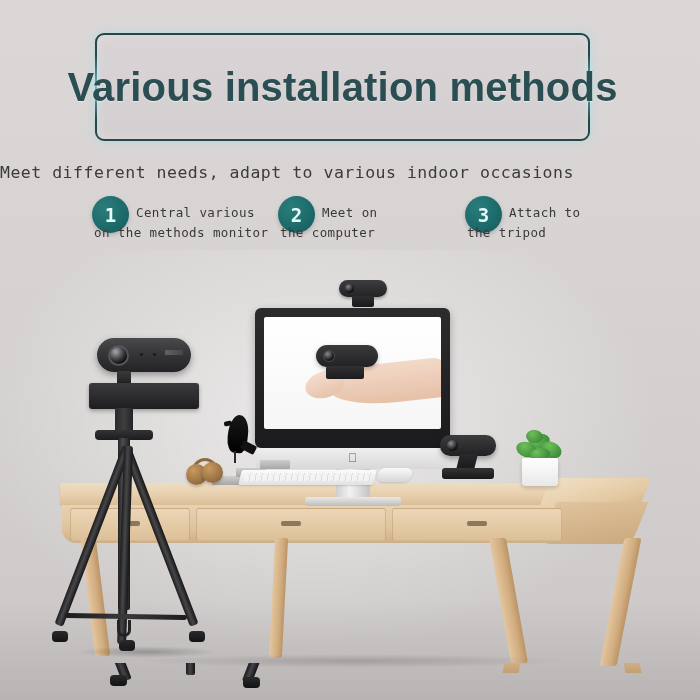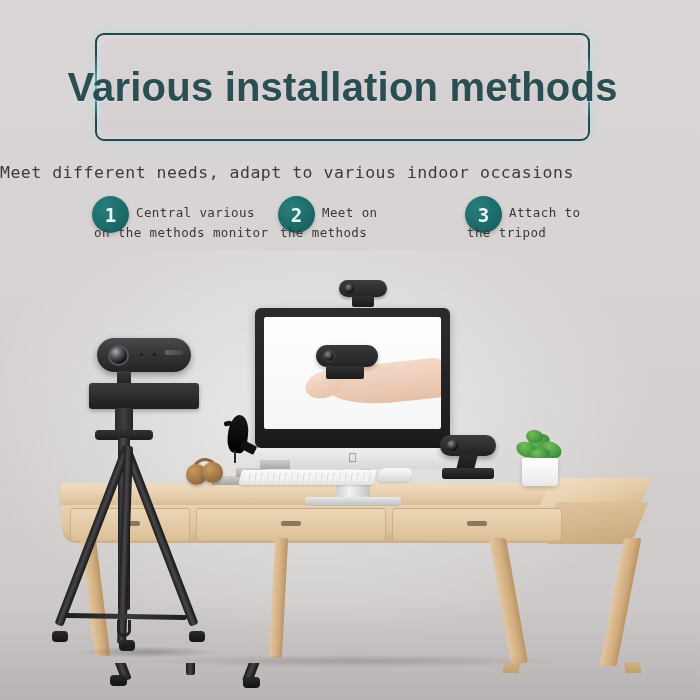--- a/index.html
+++ b/index.html
@@ -431,21 +431,21 @@
       <div class="lines">
         <span>Central various</span>
         <span class="l2">on the methods monitor</span>
       </div>
     </div>
 
     <div class="step step2">
       <div class="bubble">2</div>
       <div class="lines">
         <span>Meet on</span>
-        <span class="l2">the methods</span>
+        <span class="l2">the computer</span>
       </div>
     </div>
 
     <div class="step step3">
       <div class="bubble">3</div>
       <div class="lines">
         <span>Attach to</span>
         <span class="l2">the tripod</span>
       </div>
     </div>

